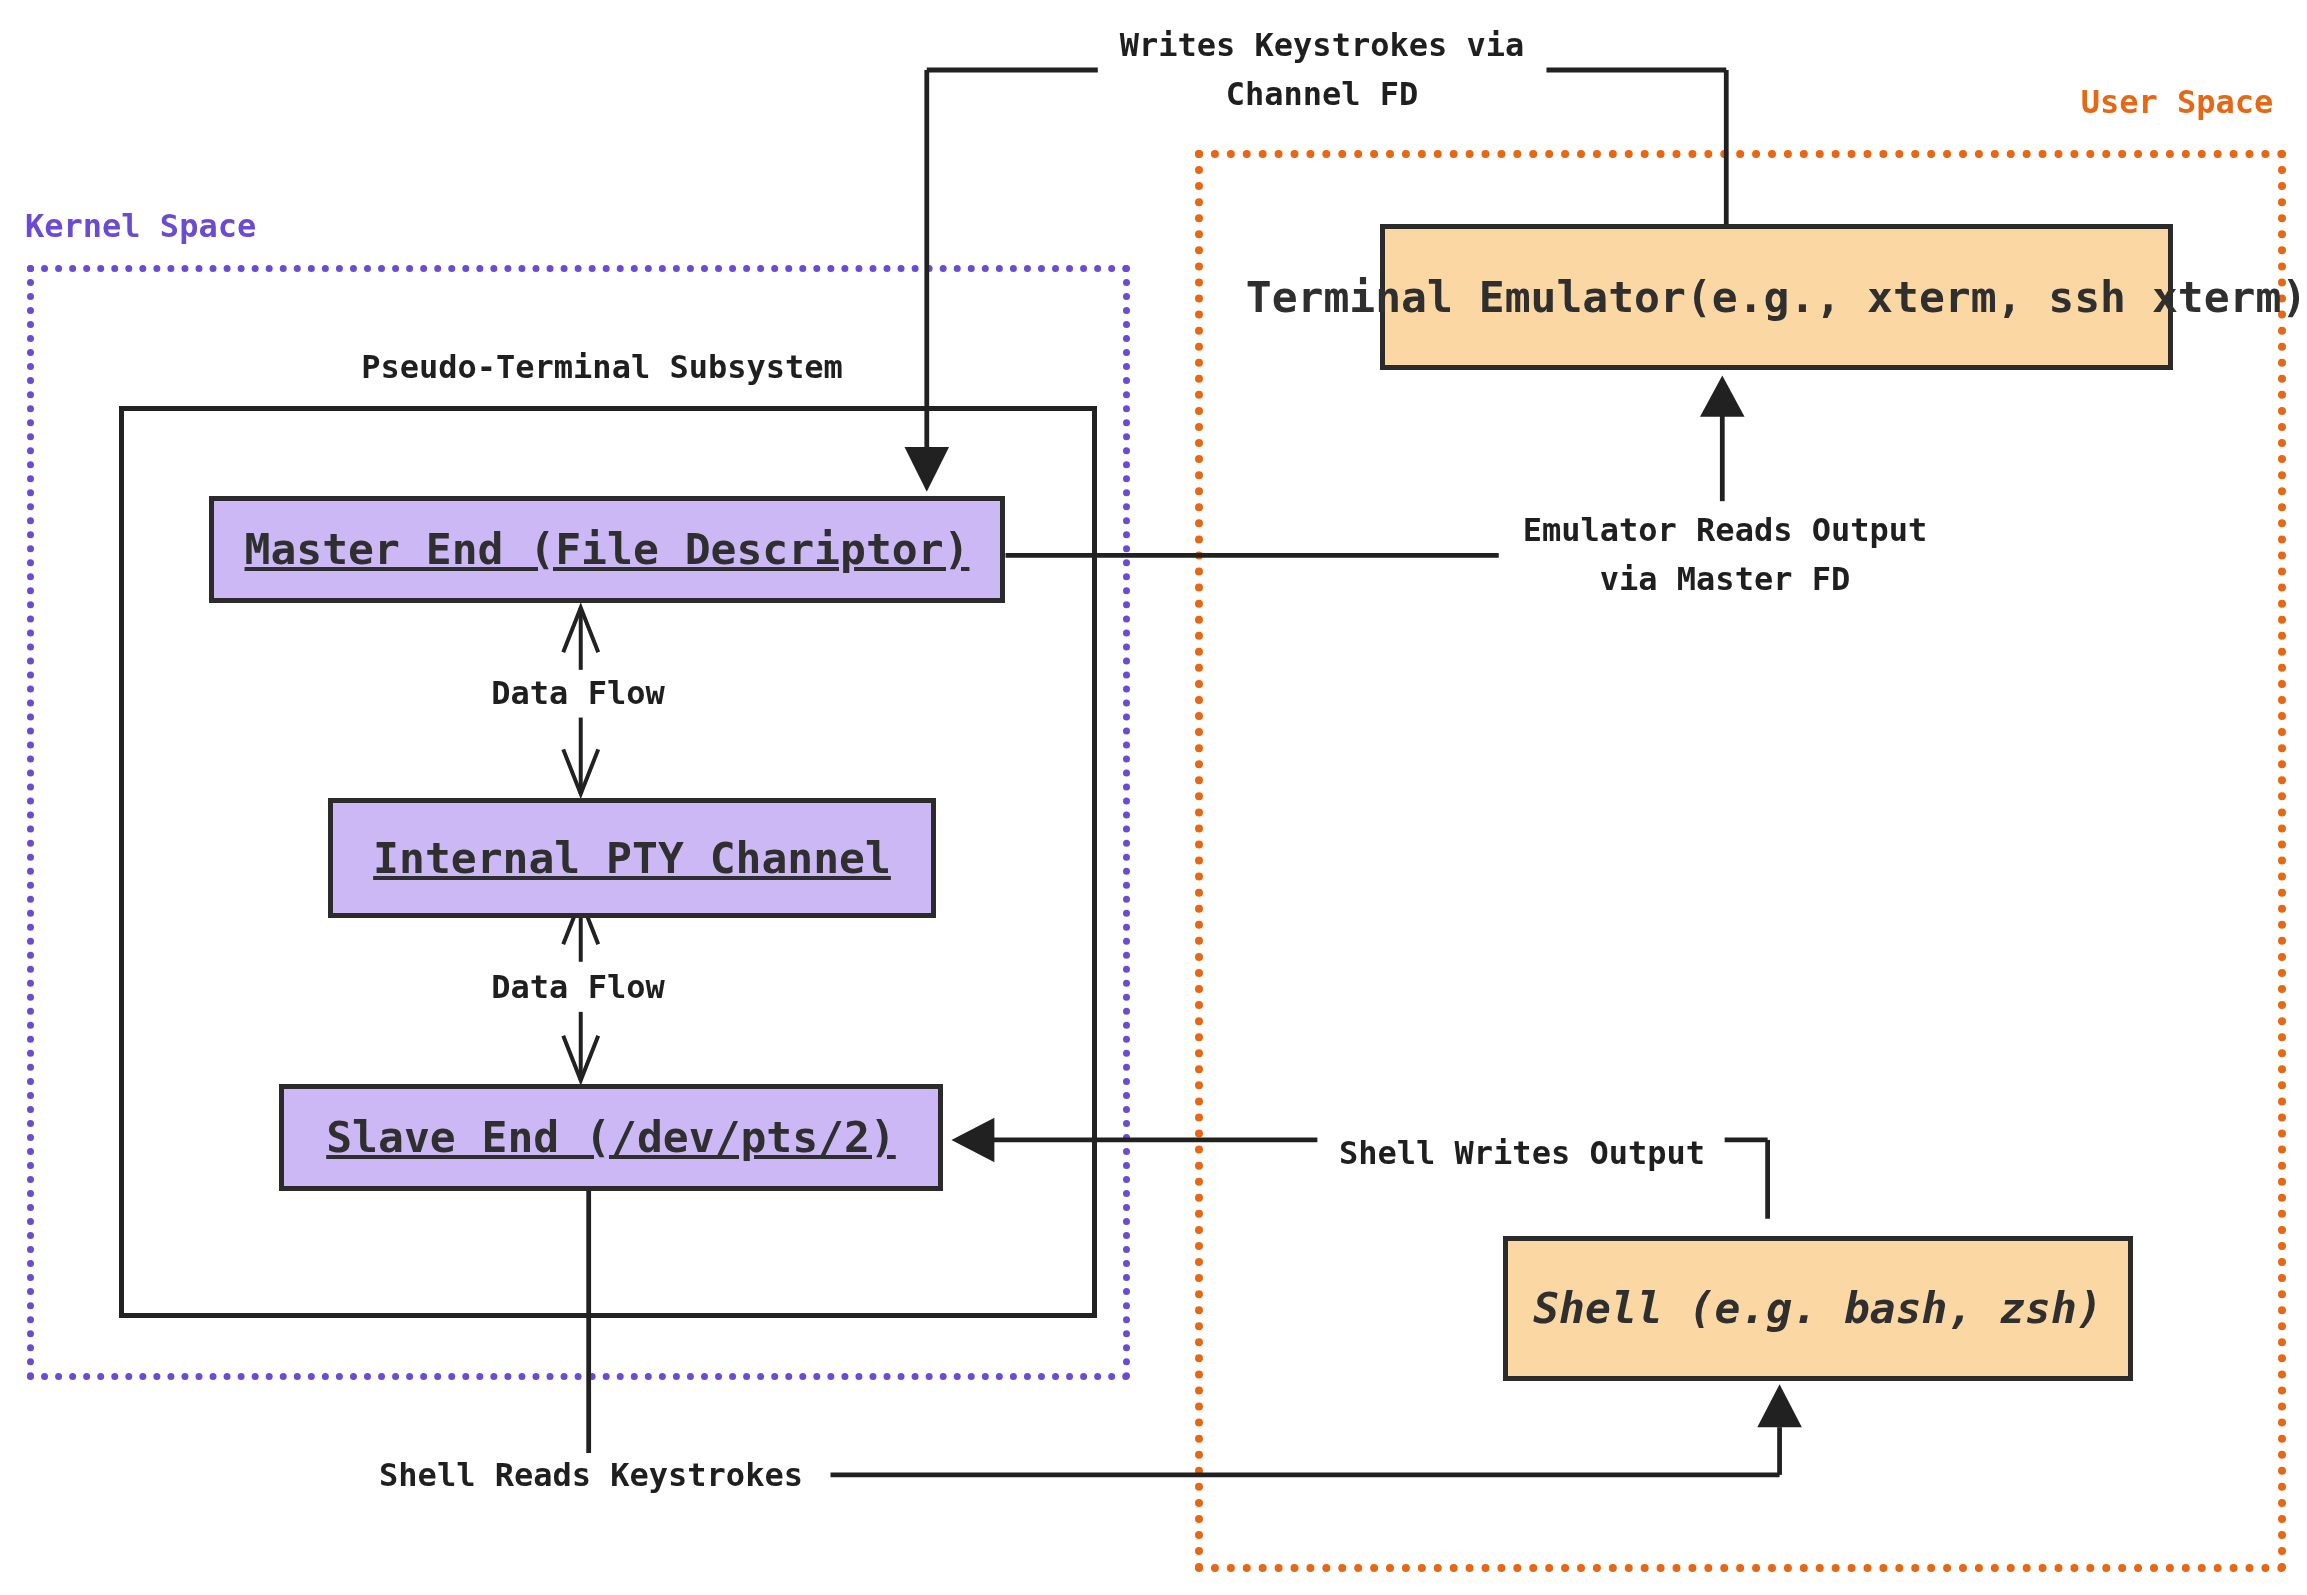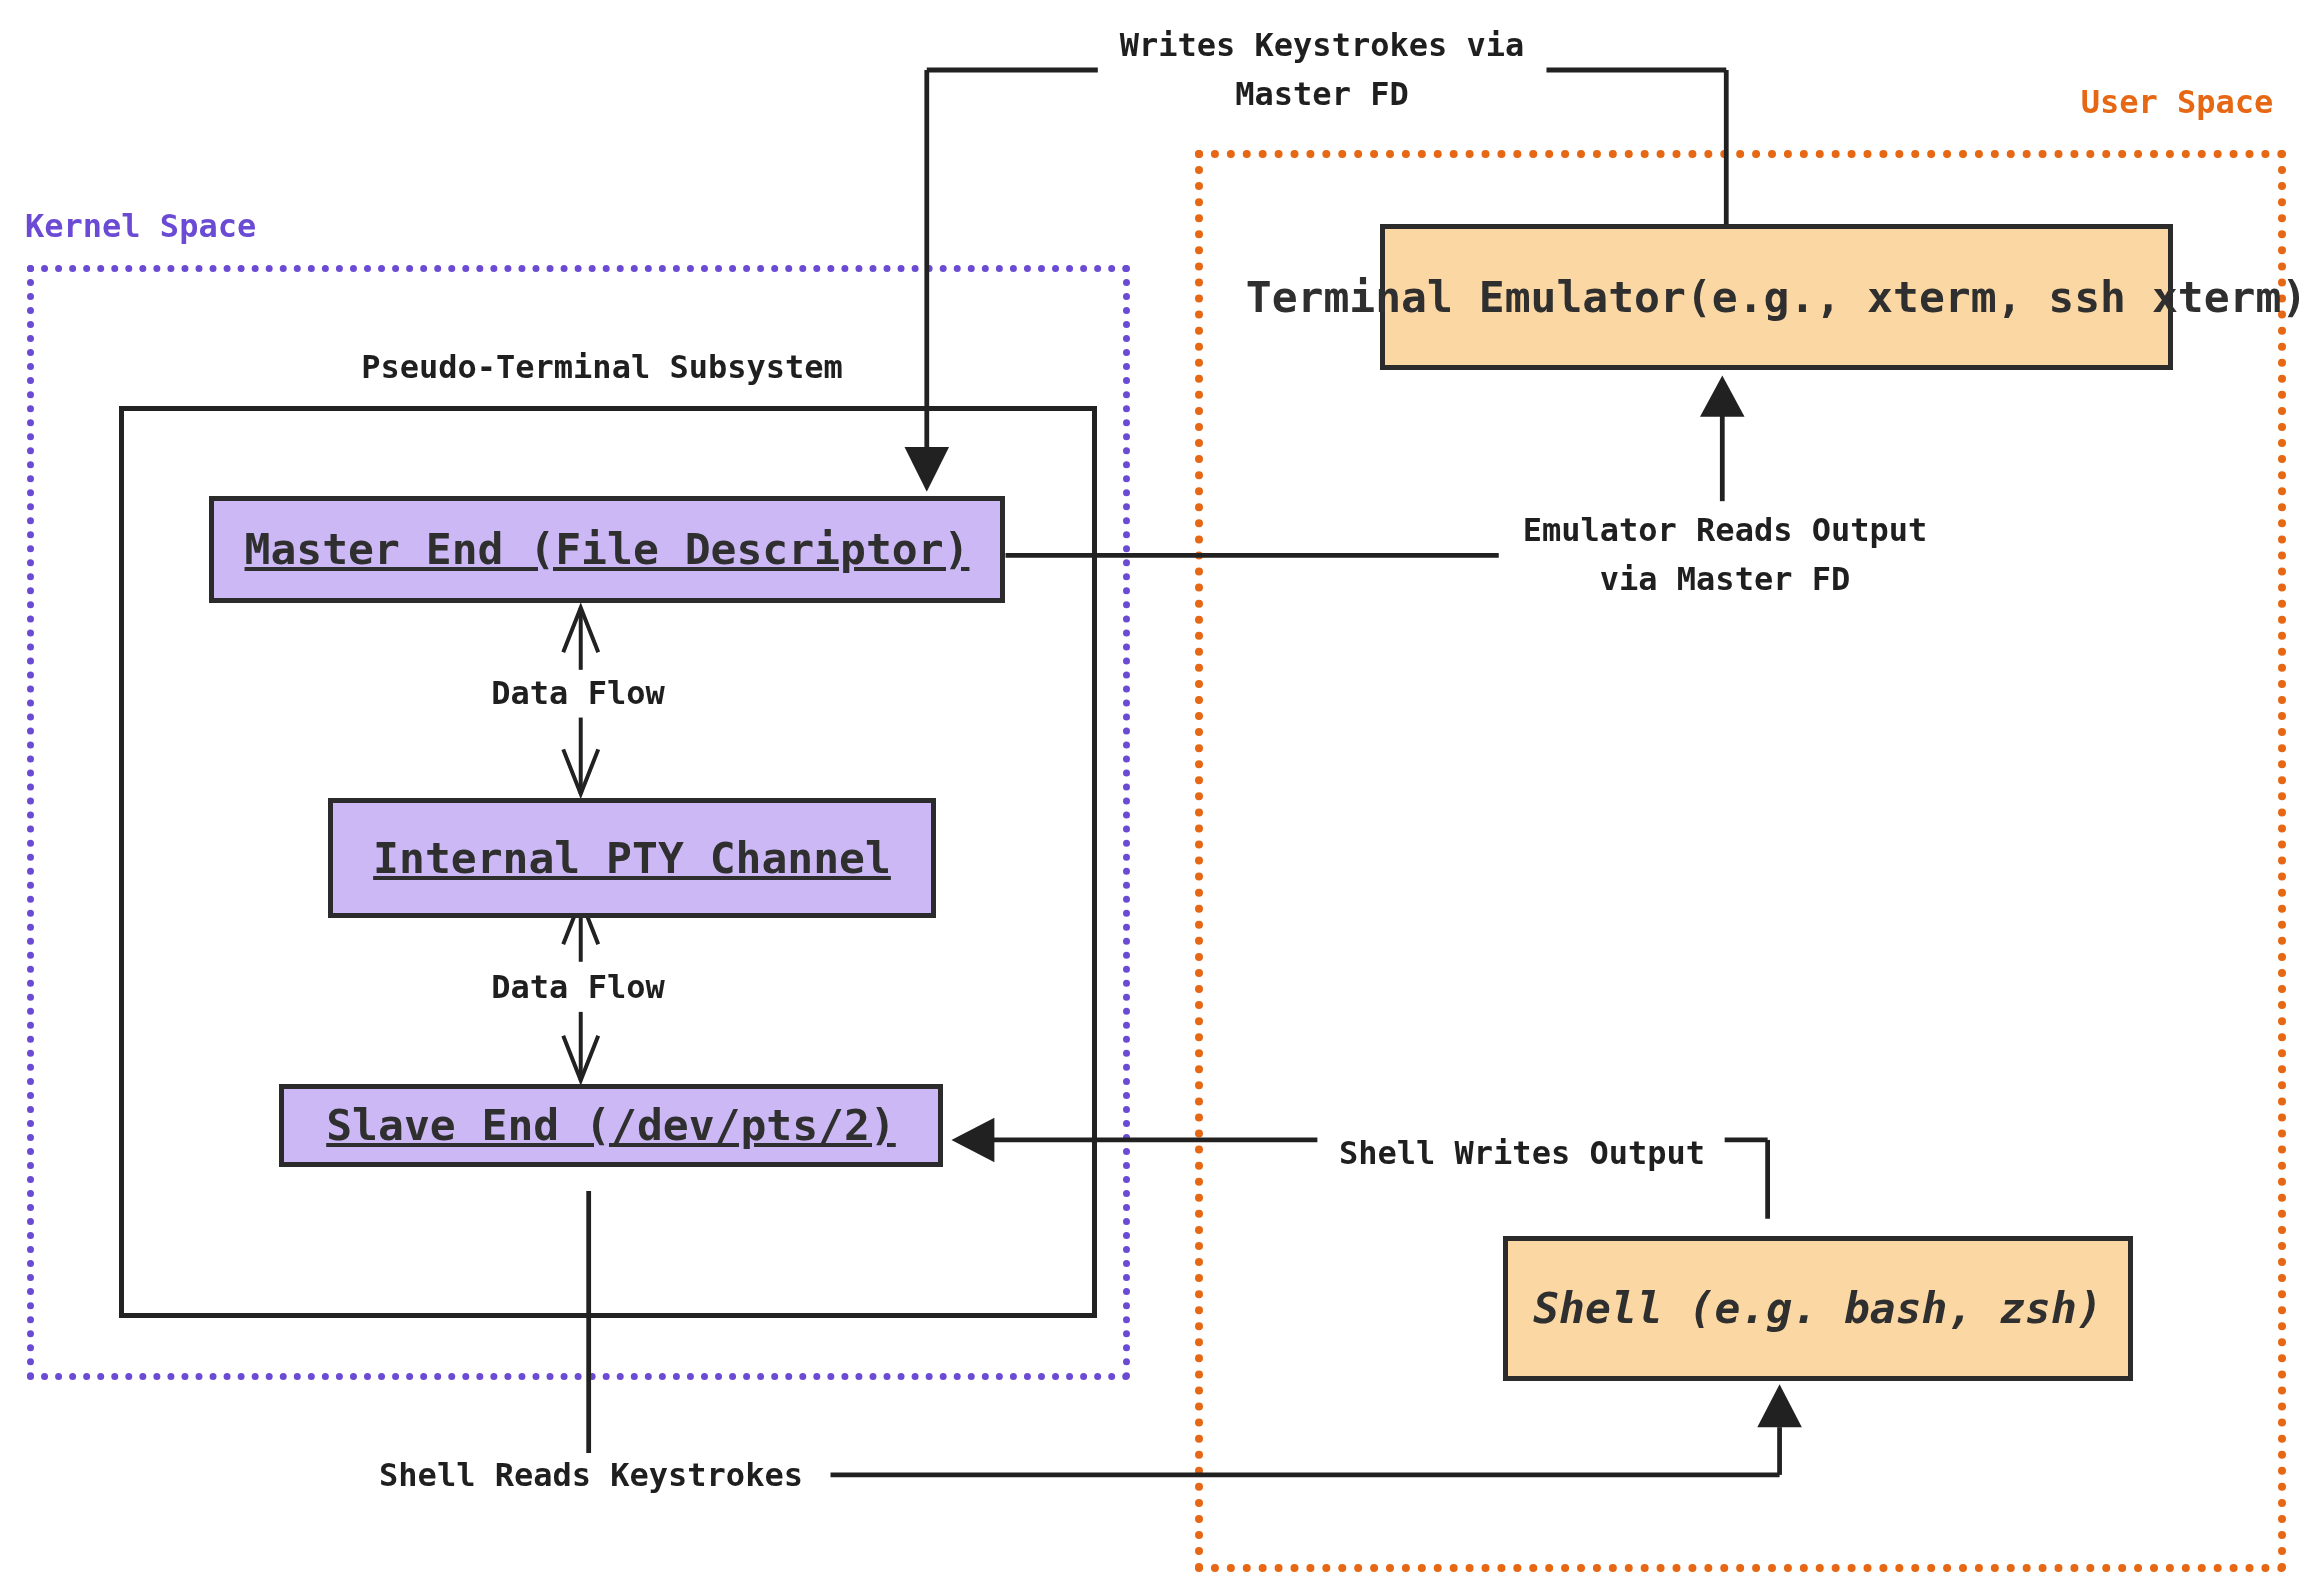--- a/index.html
+++ b/index.html
@@ -35,21 +35,21 @@
     position:absolute;box-sizing:border-box;
     border:5.6px solid var(--box-border);
     display:flex;flex-direction:row;align-items:center;justify-content:center;
     color:#2f2f2f;font-weight:700;font-size:43px;line-height:53px;
     text-align:center;white-space:nowrap;
   }
   .node.purple{background:var(--purple-fill);text-decoration:underline;}
   .node.orange{background:var(--orange-fill);}
   #master-box{left:209px;top:496px;width:796px;height:107px;}
   #pty-channel-box{left:328px;top:798px;width:608px;height:120px;}
-  #slave-box{left:279px;top:1084px;width:664px;height:83px;text-align:center;}
+  #slave-box{left:279px;top:1084px;width:664px;height:107px;text-align:center;}
   #terminal-box{left:1380px;top:224px;width:793px;height:146px;}
   #shell-box{left:1503px;top:1236px;width:630px;height:145px;font-style:italic;}
   
   .ann{
     position:absolute;color:var(--text-dark);
     font-weight:700;font-size:32px;line-height:45px;
     white-space:nowrap;
   }
   .ann.centered{transform:translateX(-50%);text-align:center;}
   .ann.two-line{line-height:49px;}
@@ -129,21 +129,21 @@
   <div class="node orange" id="shell-box">
     <span>Shell (e.g. bash, zsh)</span>
   </div>
 
   <div class="ann" id="kernel-label">Kernel Space</div>
   <div class="ann centered" id="user-label">User Space</div>
   <div class="ann centered" id="pts-label">Pseudo-Terminal Subsystem</div>
 
   <div class="ann centered two-line" id="writes-keystrokes-label">
     <div>Writes Keystrokes via</div>
-    <div>Master FD</div>
+    <div>Channel FD</div>
   </div>
 
   <div class="ann centered two-line" id="emulator-reads-label">
     <div>Emulator Reads Output</div>
     <div>via Master FD</div>
   </div>
 
   <div class="ann centered on-wire" id="data-flow-label-1">Data Flow</div>
   <div class="ann centered on-wire" id="data-flow-label-2">Data Flow</div>
   <div class="ann centered on-wire" id="shell-writes-label">Shell Writes Output</div>

